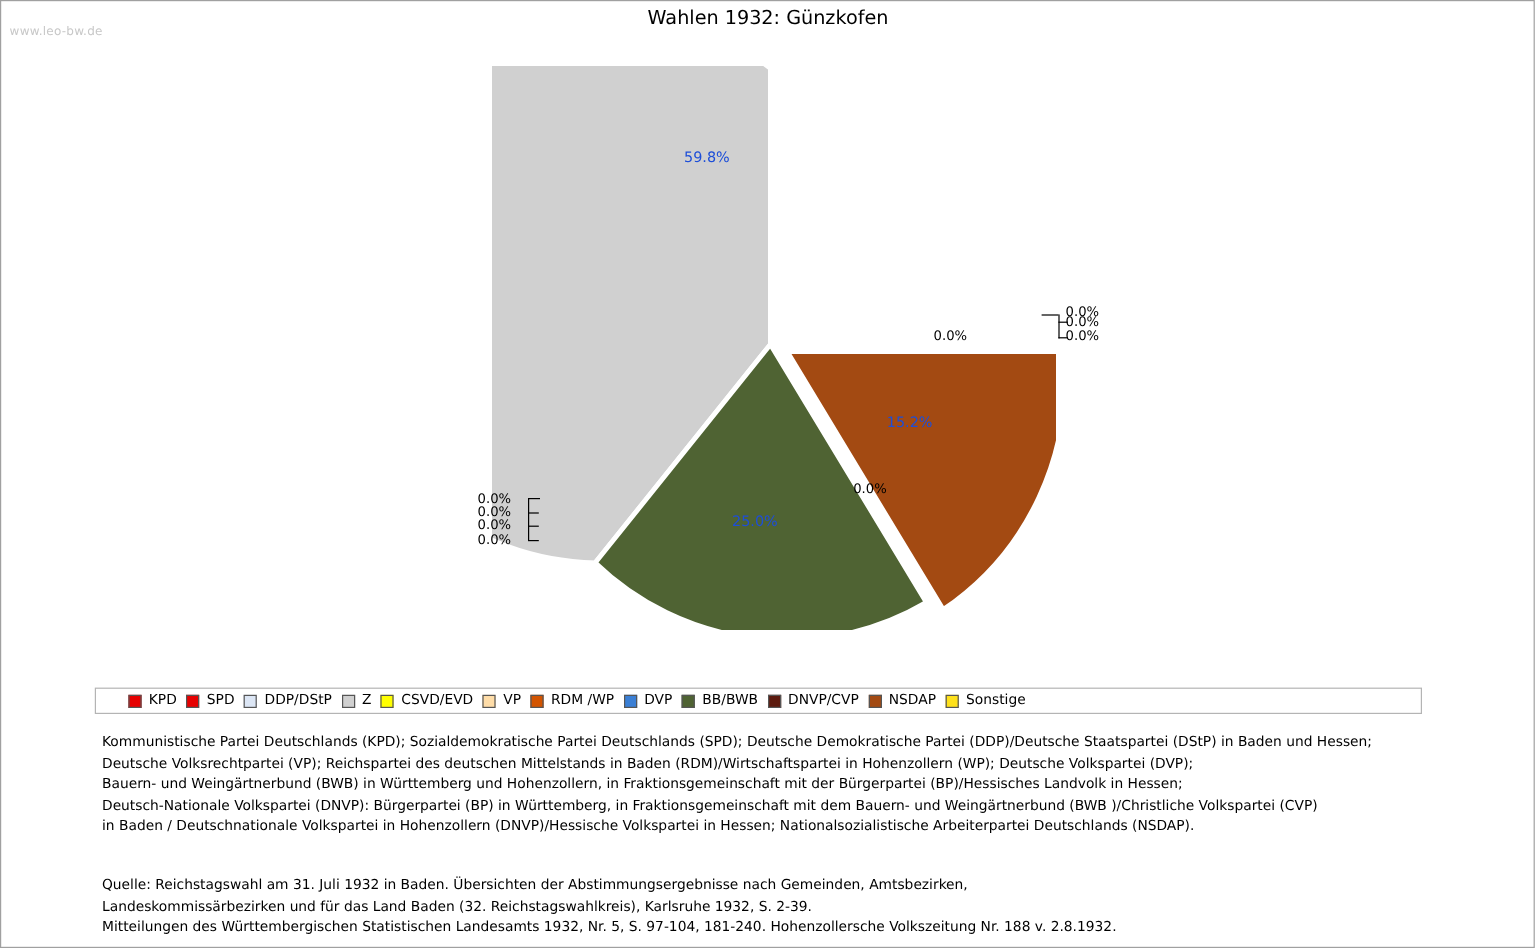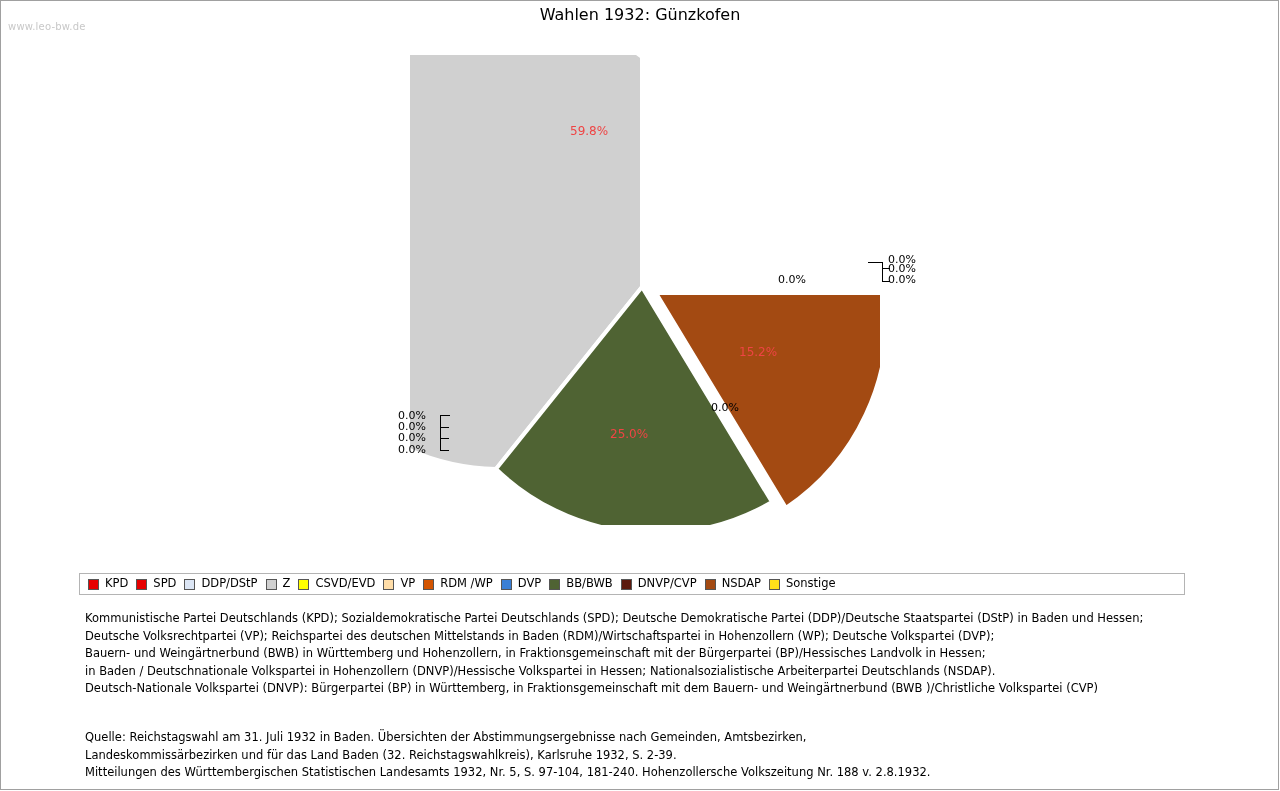--- a/index.html
+++ b/index.html
@@ -53,21 +53,21 @@
   .wedge-sep {
     position: absolute;
     left: 0; top: 0;
     width: 470px;
     height: 470px;
     pointer-events: none;
   }
   .slice-label {
     position: absolute;
     font-size: 12px;
-    color: #ef4444;
+    color: #1d4ed8;
     white-space: nowrap;
   }
   .leader-label {
     position: absolute;
     font-size: 11px;
     color: #000;
     white-space: nowrap;
   }
   .leader-line {
     position: absolute;
@@ -78,20 +78,21 @@
     position: absolute;
     left: 79px;
     top: 573px;
     width: 1106px;
     height: 22px;
     border: 1px solid #b4b4b4;
     box-sizing: border-box;
     background: #ffffff;
     display: flex;
     align-items: center;
+    padding-left: 19px;
   }
   .legend-item {
     display: flex;
     align-items: center;
     height: 100%;
     padding: 0 0 0 8px;
     font-size: 11.5px;
     white-space: nowrap;
   }
   .legend-swatch {
@@ -215,20 +216,20 @@
   <div class="legend-item">
     <span class="legend-swatch" style="background: rgb(255, 225, 26);"></span>
     <span class="legend-label">Sonstige</span>
   </div>
 </div>
 
 <div class="notes">
   <p>Kommunistische Partei Deutschlands (KPD); Sozialdemokratische Partei Deutschlands (SPD); Deutsche Demokratische Partei (DDP)/Deutsche Staatspartei (DStP) in Baden und Hessen;</p>
   <p>Deutsche Volksrechtpartei (VP); Reichspartei des deutschen Mittelstands in Baden (RDM)/Wirtschaftspartei in Hohenzollern (WP); Deutsche Volkspartei (DVP);</p>
   <p>Bauern- und Weingärtnerbund (BWB) in Württemberg und Hohenzollern, in Fraktionsgemeinschaft mit der Bürgerpartei (BP)/Hessisches Landvolk in Hessen;</p>
+  <p>Deutsch-Nationale Volkspartei (DNVP): Bürgerpartei (BP) in Württemberg, in Fraktionsgemeinschaft mit dem Bauern- und Weingärtnerbund (BWB )/Christliche Volkspartei (CVP)</p>
   <p>in Baden / Deutschnationale Volkspartei in Hohenzollern (DNVP)/Hessische Volkspartei in Hessen; Nationalsozialistische Arbeiterpartei Deutschlands (NSDAP).</p>
-  <p>Deutsch-Nationale Volkspartei (DNVP): Bürgerpartei (BP) in Württemberg, in Fraktionsgemeinschaft mit dem Bauern- und Weingärtnerbund (BWB )/Christliche Volkspartei (CVP)</p>
   <div class="gap"></div>
   <div class="gap"></div>
   <p>Quelle: Reichstagswahl am 31. Juli 1932 in Baden. Übersichten der Abstimmungsergebnisse nach Gemeinden, Amtsbezirken,</p>
   <p>Landeskommissärbezirken und für das Land Baden (32. Reichstagswahlkreis), Karlsruhe 1932, S. 2-39.</p>
   <p>Mitteilungen des Württembergischen Statistischen Landesamts 1932, Nr. 5, S. 97-104, 181-240. Hohenzollersche Volkszeitung Nr. 188 v. 2.8.1932.</p>
 </div>
 
 </body></html>

